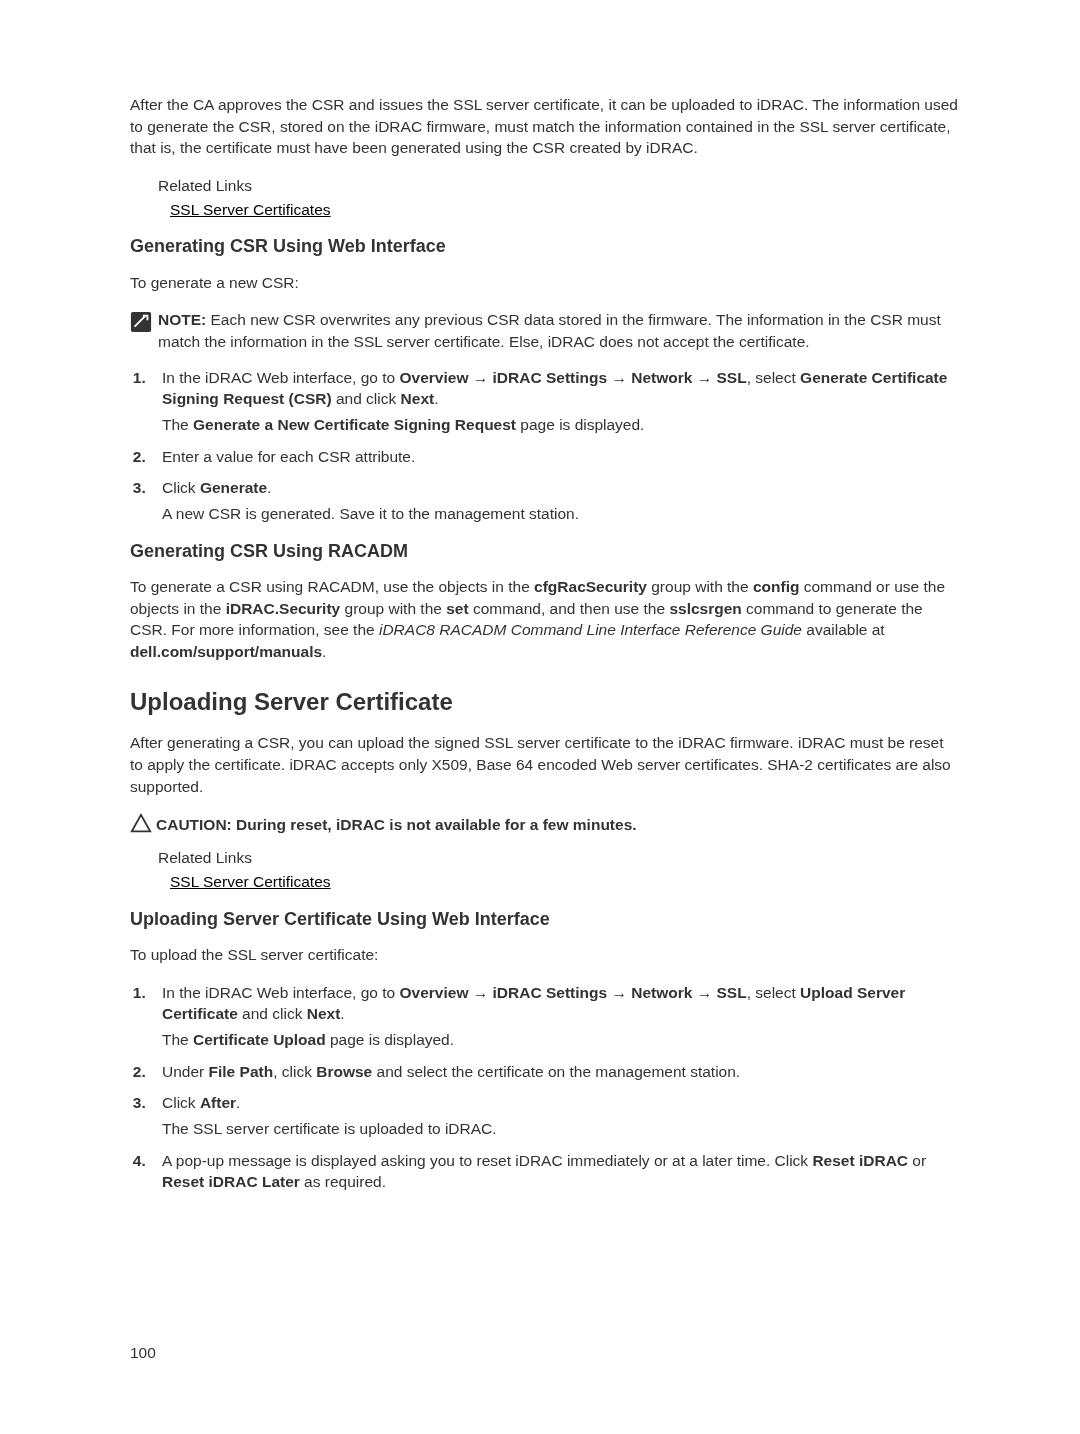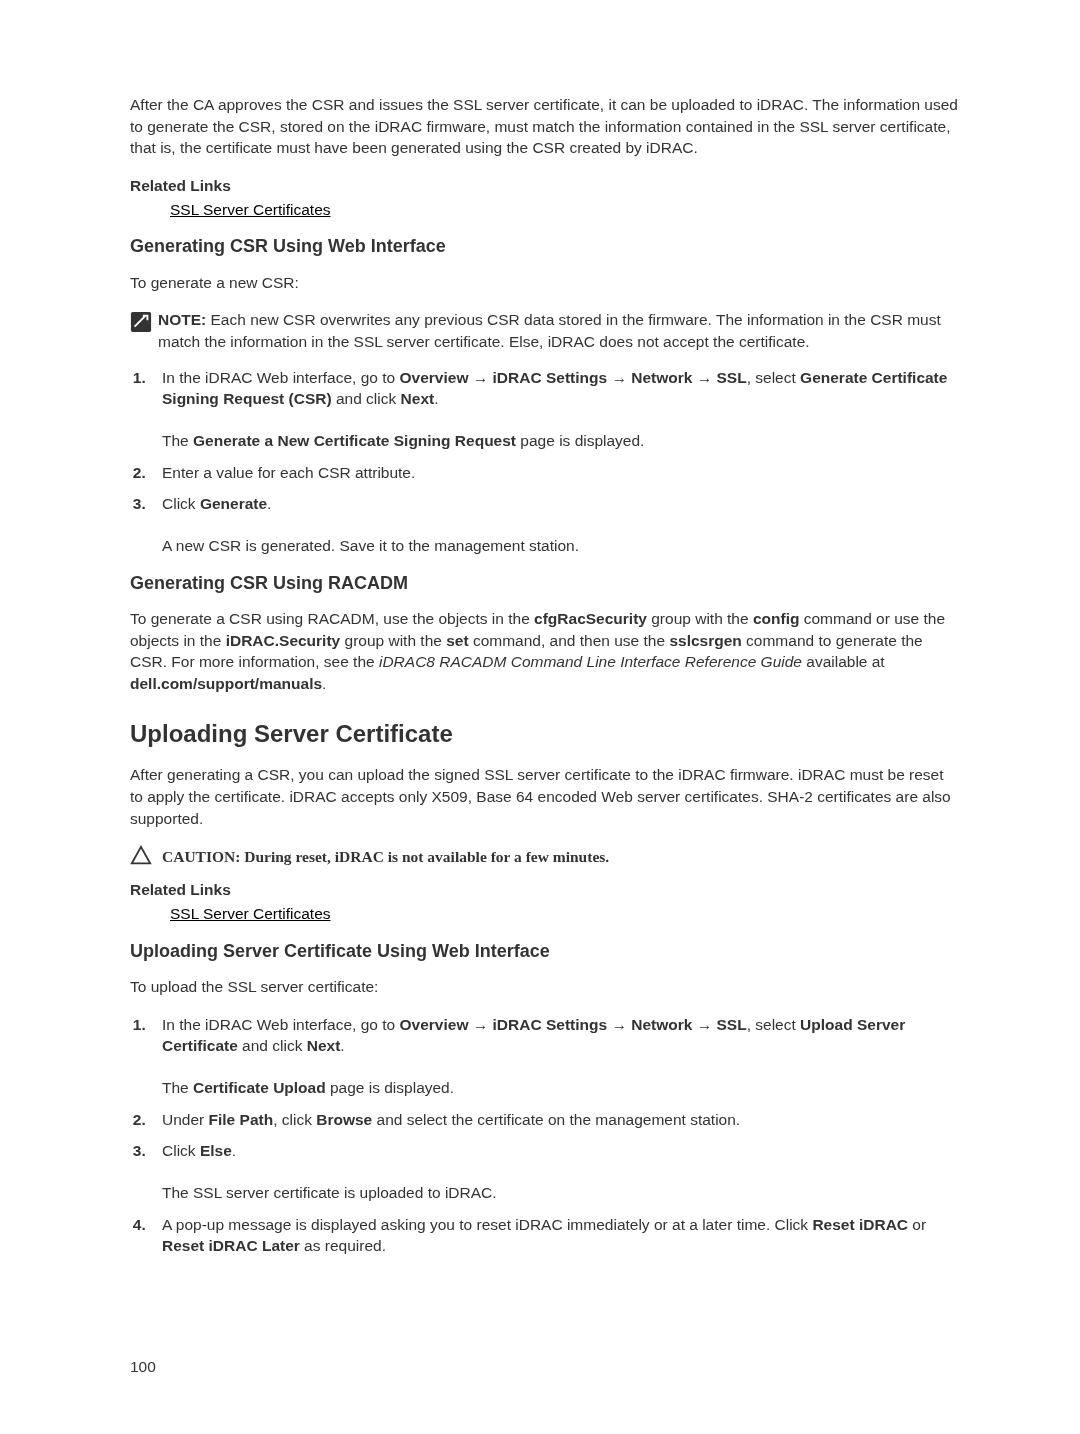--- a/index.html
+++ b/index.html
@@ -7,35 +7,35 @@
       font-family: 'Segoe UI', Tahoma, Arial, sans-serif;
       width: 1080px;
       height: 1434px;
       background: #fff;
       color: #333;
       padding: 94px 120px 0 130px;
       font-size: 15.5px;
       line-height: 1.4;
     }
     .para { margin-bottom: 16px; }
-    .related-heading { font-weight: bold; margin-top: 8px; margin-bottom: 2px; }
+    .related-heading { font-weight: normal; margin-top: 8px; margin-bottom: 2px; margin-left: 28px; }
     .link { color: #000000; margin-left: 40px; display: block; margin-bottom: 14px; }
     .h3 { font-weight: bold; font-size: 18px; margin-top: 14px; margin-bottom: 12px; }
     .h2 { font-weight: bold; font-size: 24px; margin-top: 22px; margin-bottom: 14px; }
     .note-block { display: flex; align-items: flex-start; gap: 6px; margin-bottom: 14px; }
     .note-icon { width: 22px; height: 22px; flex-shrink: 0; margin-top: 2px; }
-    .caution-block { display: flex; align-items: center; gap: 10px; margin-top: 10px; margin-bottom: 12px; font-family: Liberation Serif, serif; }
+    .caution-block { display: flex; align-items: center; gap: 4px; margin-top: 10px; margin-bottom: 12px; }
     .caution-icon { width: 22px; height: 22px; flex-shrink: 0; }
     ol { list-style-position: outside; padding-left: 20px; margin-bottom: 10px; }
     ol li { padding-left: 12px; margin-bottom: 10px; }
     ol li::marker { font-weight: bold; }
-    ol li .sub { margin-top: 20px; }
+    ol li .sub { margin-top: 4px; }
     .bold { font-weight: bold; }
     .italic { font-style: italic; }
-    .page-num { position: absolute; bottom: 56px; left: 130px; font-size: 15.5px; }
+    .page-num { position: absolute; bottom: 70px; left: 130px; font-size: 15.5px; }
   </style>
 </head>
 <body>
 
 <p class="para">After the CA approves the CSR and issues the SSL server certificate, it can be uploaded to iDRAC. The information used to generate the CSR, stored on the iDRAC firmware, must match the information contained in the SSL server certificate, that is, the certificate must have been generated using the CSR created by iDRAC.</p>
 
 <div class="related-heading">Related Links</div>
 <a href="#" class="link">SSL Server Certificates</a>
 
 <div class="h3">Generating CSR Using Web Interface</div>
@@ -84,21 +84,21 @@
 
 <ol>
   <li>
     <span>In the iDRAC Web interface, go to </span><span class="bold">Overview</span><span> → </span><span class="bold">iDRAC Settings</span><span> → </span><span class="bold">Network</span><span> → </span><span class="bold">SSL</span><span>, select </span><span class="bold">Upload Server Certificate</span><span> and click </span><span class="bold">Next</span><span>.</span>
     <div class="sub"><span>The </span><span class="bold">Certificate Upload</span><span> page is displayed.</span></div>
   </li>
   <li>
     <span>Under </span><span class="bold">File Path</span><span>, click </span><span class="bold">Browse</span><span> and select the certificate on the management station.</span>
   </li>
   <li>
-    <span>Click </span><span class="bold">Else</span><span>.</span>
+    <span>Click </span><span class="bold">After</span><span>.</span>
     <div class="sub">The SSL server certificate is uploaded to iDRAC.</div>
   </li>
   <li>
     <span>A pop-up message is displayed asking you to reset iDRAC immediately or at a later time. Click </span><span class="bold">Reset iDRAC</span><span> or </span><span class="bold">Reset iDRAC Later</span><span> as required.</span>
   </li>
 </ol>
 
 <div class="page-num">100</div>
 
 </body></html>

